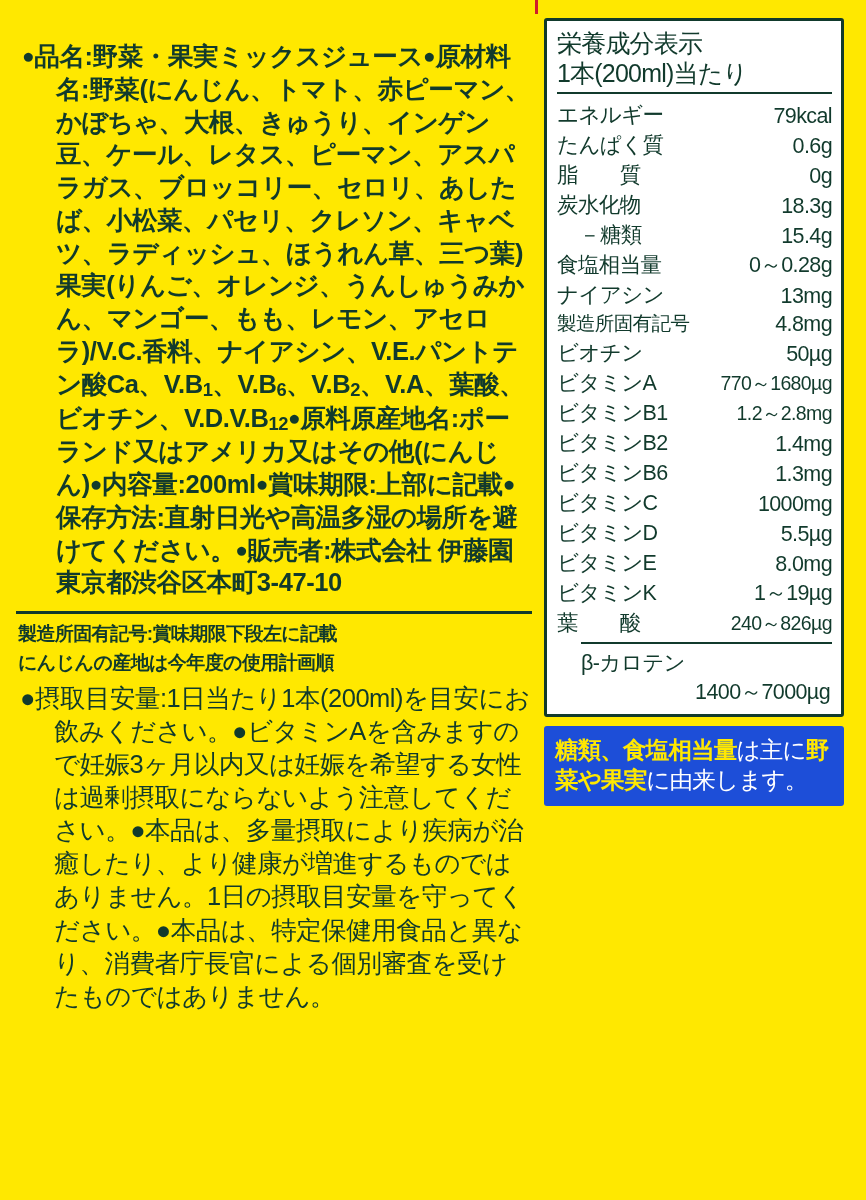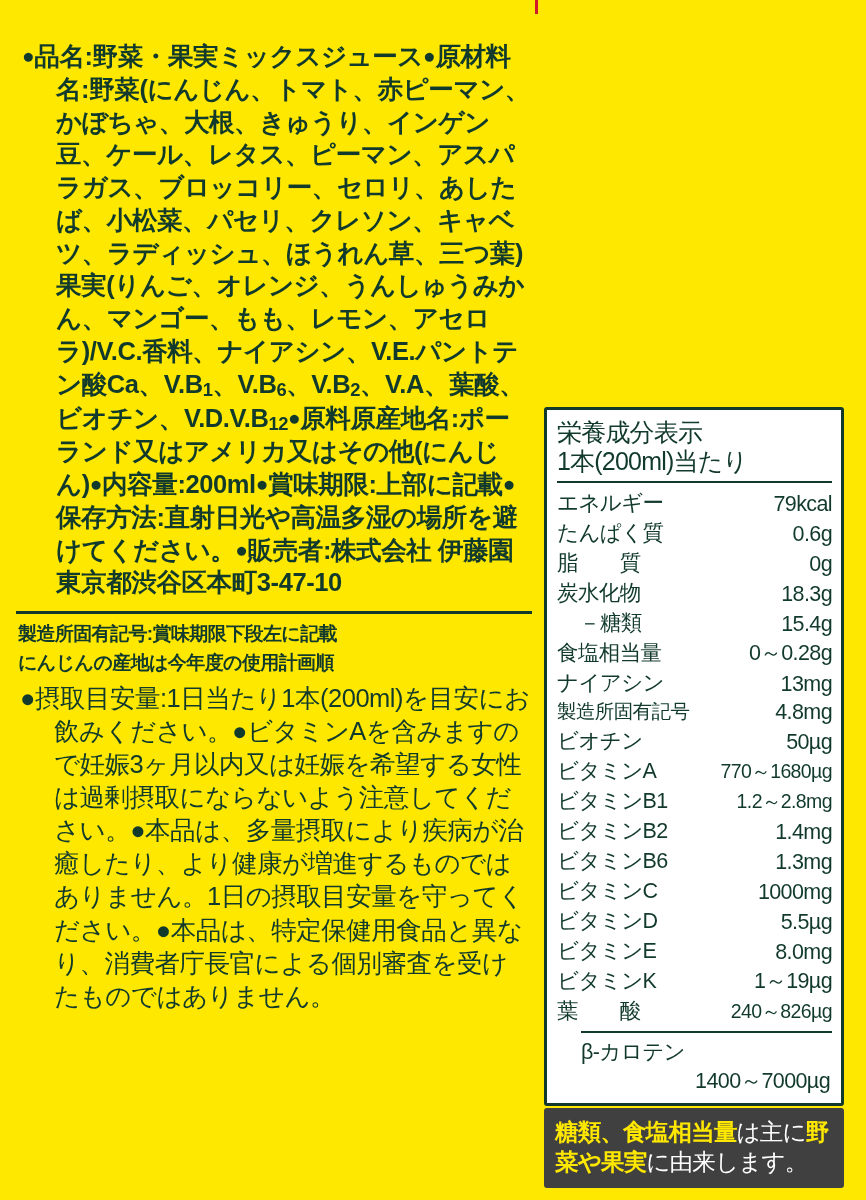--- a/index.html
+++ b/index.html
@@ -68,22 +68,21 @@
     padding: 6px 2px 0 40px;
     text-indent: -34px;
     color: #113a2c;
   }
 
   
   .right-col {
     width: 300px;
     display: flex;
     flex-direction: column;
-    gap: 2px;
-    justify-content: flex-end;
+    gap: 9px;
   }
   .nutri-box {
     background: #ffffff;
     border: 3px solid #113a2c;
     border-radius: 3px;
     padding: 8px 9px 8px 10px;
     box-sizing: border-box;
     color: #113a2c;
   }
   .nutri-title {
@@ -127,21 +126,21 @@
     font-size: 21.5px;
     letter-spacing: -0.6px;
     margin-left: 24px;
   }
   .carotene .c-val {
     display: block;
     text-align: right;
     padding-right: 2px;
   }
   .blue-box {
-    background: #404040;
+    background: #1d4ed8;
     border-radius: 3px;
     color: #ffffff;
     padding: 9px 10px 11px 11px;
     box-sizing: border-box;
     font-size: 23.5px;
     line-height: 1.28;
     letter-spacing: -0.8px;
   }
   .blue-box .hl {
     color: #FFE800;

